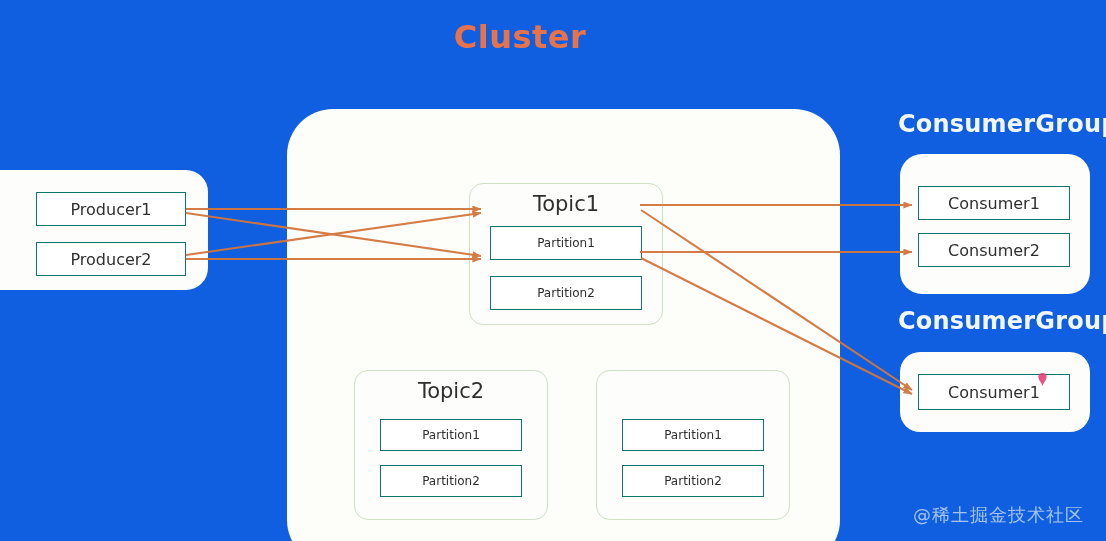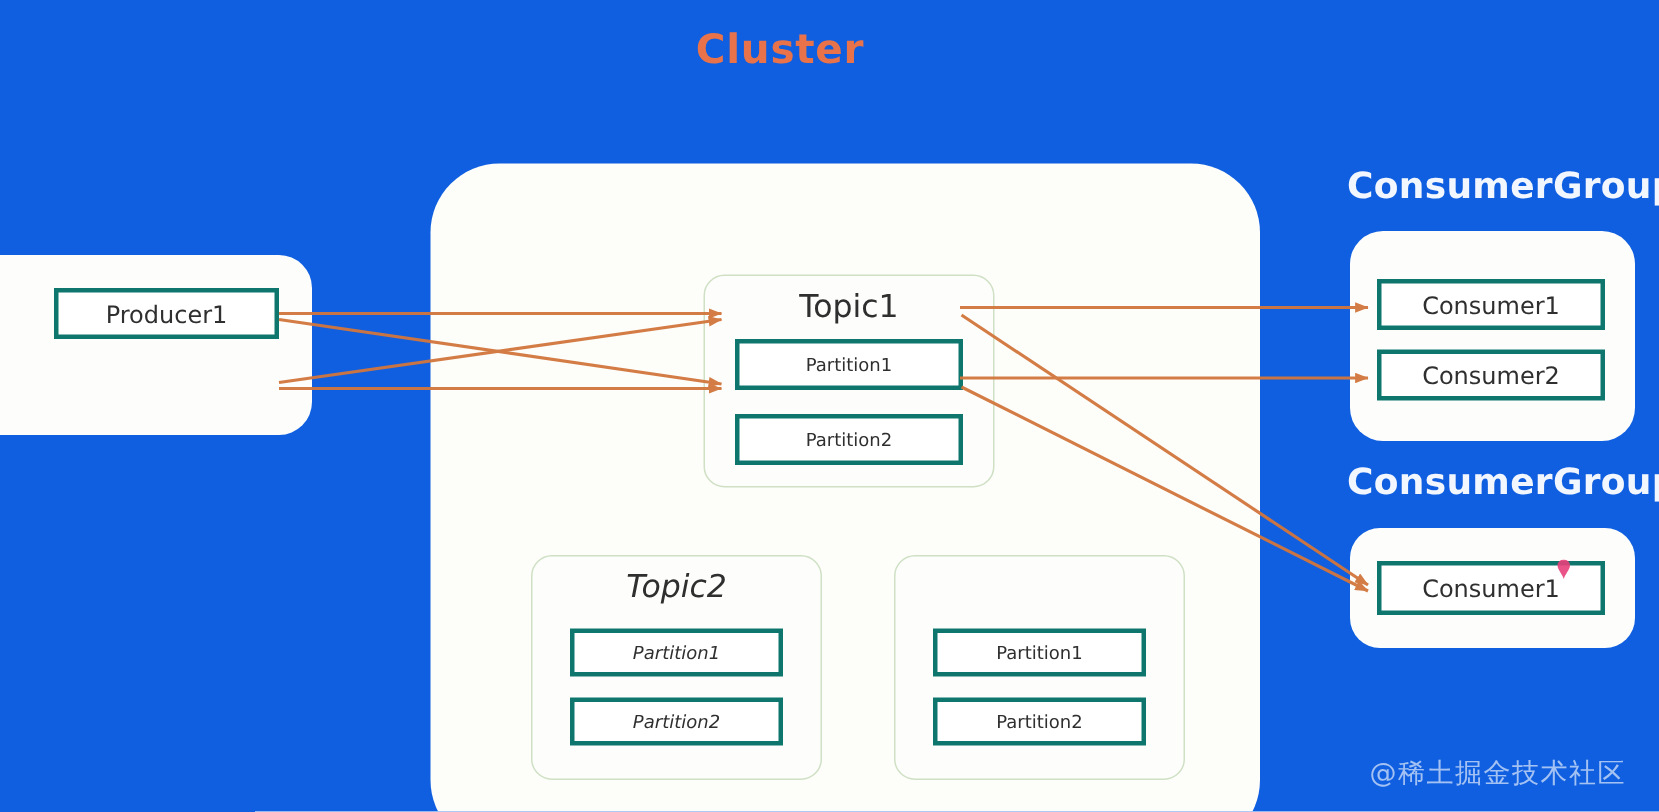--- a/index.html
+++ b/index.html
@@ -16,21 +16,21 @@
     font-family: "DejaVu Sans", "Liberation Sans", sans-serif;
   }
 
   
   .title-cluster {
     position: absolute;
     left: 0;
     top: 18px;
     width: 1040px;
     text-align: center;
-    font-size: 27px;
+    font-size: 32px;
     font-weight: bold;
     color: #e8734a;
     letter-spacing: 0.5px;
   }
   .title-group {
     position: absolute;
     font-size: 24px;
     font-weight: bold;
     color: #f2f6ff;
     letter-spacing: 0.2px;
@@ -77,37 +77,37 @@
   }
 
   
   .topic-box {
     position: absolute;
     border: 1px solid #cfe0c4;
     border-radius: 14px;
     background: #fdfefb;
   }
   #topic1-box { left: 465px; top: 146px; width: 192px; height: 140px; }
-  #topic2-box { left: 350px; top: 333px; width: 192px; height: 148px; font-style: italic; }
+  #topic2-box { left: 350px; top: 333px; width: 192px; height: 148px; }
   #topic3-box { left: 592px; top: 333px; width: 192px; height: 148px; }
 
   .topic-label {
     position: absolute;
     left: 0;
     width: 100%;
     text-align: center;
     font-size: 21px;
     color: #2f2f2f;
     top: 8px;
   }
 
   
   .cell {
     position: absolute;
-    border: 3px solid #0f766e;
+    border: 1px solid #0f766e;
     background: #ffffff;
     display: flex;
     align-items: center;
     justify-content: center;
     font-size: 16px;
     color: #2f2f2f;
     box-sizing: border-box;
   }
   .cell-partition { font-size: 12px; }
 
@@ -181,20 +181,21 @@
 
     <div class="topic-box" id="topic3-box" style="left:309px; top:261px;">
       <div class="cell cell-partition" id="t3p1">Partition1</div>
       <div class="cell cell-partition" id="t3p2">Partition2</div>
     </div>
 
   </div>
 
   <div class="panel" id="producer-panel">
     <div class="cell" id="producer1">Producer1</div>
+    <div class="cell" id="producer2">Producer2</div>
   </div>
 
   <div class="title-group" id="cg1-title">ConsumerGroup1</div>
   <div class="panel" id="cg1-panel">
     <div class="cell" id="consumer1">Consumer1</div>
     <div class="cell" id="consumer2">Consumer2</div>
   </div>
 
   <div class="title-group" id="cg2-title">ConsumerGroup2</div>
   <div class="panel" id="cg2-panel">

